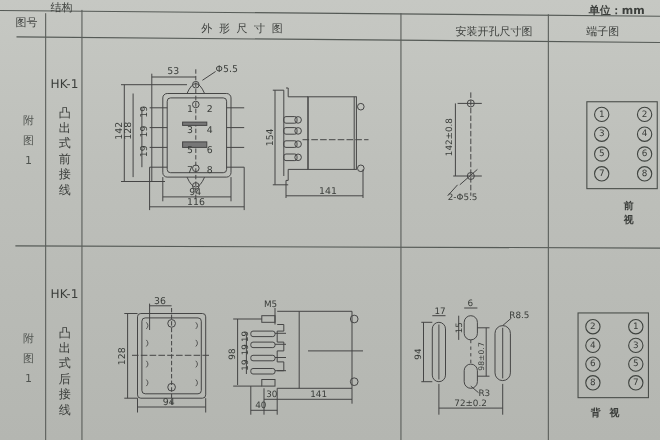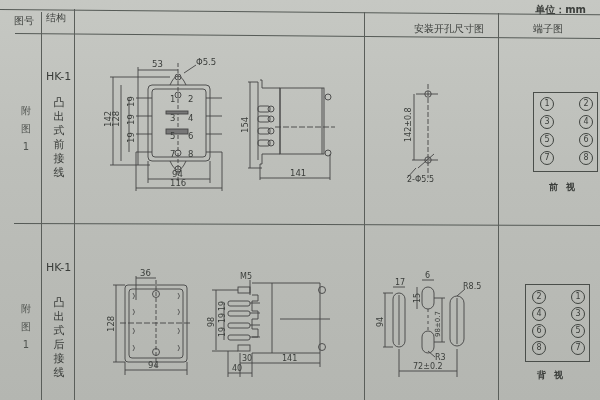--- a/index.html
+++ b/index.html
@@ -28,21 +28,22 @@
 
   <div class="hline" style="left:0;top:9px;width:600px;transform:rotate(0.5deg);transform-origin:left;"></div>
   <div class="hline" style="left:15px;top:33px;width:585px;transform:rotate(0.5deg);transform-origin:left;"></div>
   <div class="hline" style="left:14px;top:223px;width:586px;transform:rotate(0.2deg);transform-origin:left;"></div>
   <div class="vline" style="left:41px;top:12px;height:388px;"></div>
   <div class="vline" style="left:74px;top:9px;height:391px;"></div>
   <div class="vline" style="left:364px;top:12px;height:388px;"></div>
   <div class="vline" style="left:498px;top:13px;height:387px;"></div>
 
   <div class="hdr" style="left:14px;top:14px;">图号</div>
-  <div class="hdr" style="left:46px;top:11px;font-family:Liberation Serif, serif;">结构</div>
+  <div class="hdr" style="left:46px;top:0;font-family:Liberation Serif, serif;">结构</div>
+  <div class="hdr sp" style="left:183px;top:19px;">外形尺寸图</div>
   <div class="hdr" style="left:393px;top:22px;margin-left:21px;">安装开孔尺寸图</div>
   <div class="hdr" style="left:533px;top:22px;">端子图</div>
 
   <div class="fig" style="left:16px;top:102px;">
     <div>附</div>
     <div>图</div>
     <div>1</div>
   </div>
   <div class="model" style="left:46px;top:70px;">HK-1</div>
   <div class="vtext" style="left:52px;top:96px;">
@@ -164,21 +165,21 @@
 
   <div class="term-box" style="left:533px;top:92px;width:63px;height:78px;"></div>
   <div class="term" style="left:540px;top:97px;">1</div>
   <div class="term" style="left:579px;top:97px;">2</div>
   <div class="term" style="left:540px;top:115px;">3</div>
   <div class="term" style="left:579px;top:115px;">4</div>
   <div class="term" style="left:540px;top:133px;">5</div>
   <div class="term" style="left:579px;top:133px;">6</div>
   <div class="term" style="left:540px;top:151px;">7</div>
   <div class="term" style="left:579px;top:151px;">8</div>
-  <div class="view-label" style="left:549px;top:181px;">前视</div>
+  <div class="view-label" style="left:567px;top:181px;">前视</div>
 
   <div class="fig" style="left:16px;top:300px;">
     <div>附</div>
     <div>图</div>
     <div>1</div>
   </div>
   <div class="model" style="left:46px;top:261px;">HK-1</div>
   <div class="vtext" style="left:52px;top:296px;">
     <div>凸</div>
     <div>出</div>

